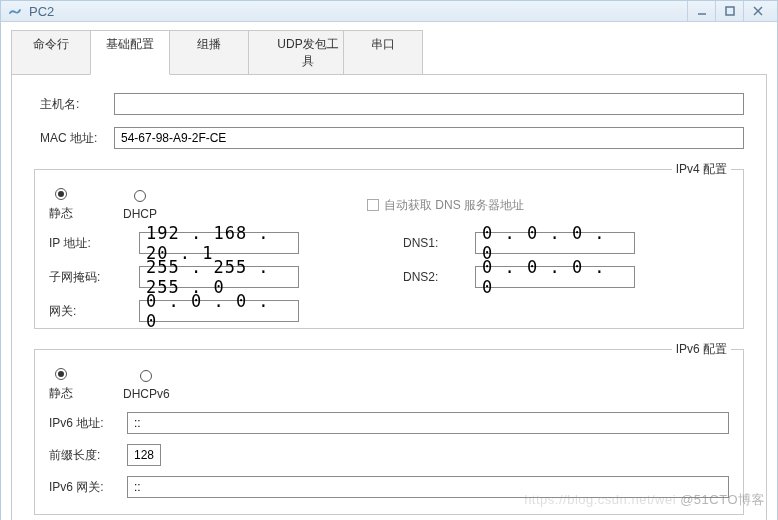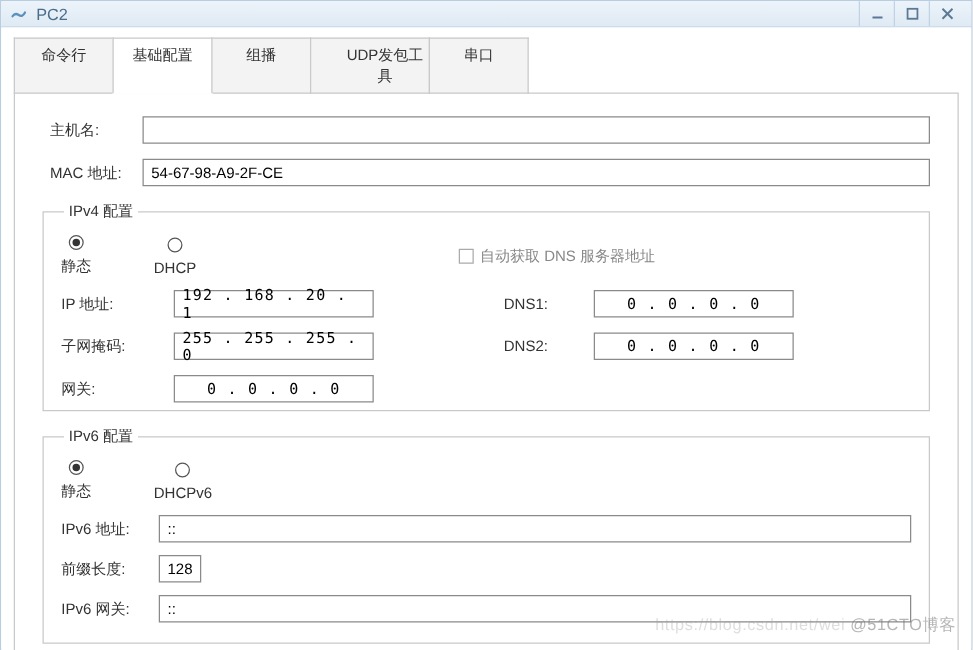--- a/index.html
+++ b/index.html
@@ -104,20 +104,21 @@
     border: 1px solid #c9c9c9;
     margin: 8px 0 12px 0;
     padding: 10px 14px 6px 14px;
     position: relative;
   }
   fieldset.group > legend {
     font-size: 12px;
     color: #333;
     padding: 0 4px;
     margin-left: 2px;
+    text-align: right;
   }
 
   .optrow {
     display: flex; align-items: center;
     gap: 50px;
     margin-bottom: 10px;
   }
   .radio {
     display: inline-flex; align-items: center; gap: 5px;
     cursor: pointer; color: #333; flex-direction: column;
@@ -151,21 +152,21 @@
   }
   .ipgrid .lbl2 { color: #333; }
   .ipgrid .spacer {}
   .ipbox {
     height: 22px;
     border: 1px solid #8a8a8a;
     background: #fff;
     display: flex; align-items: center; justify-content: center;
     font-family: Consolas, monospace;
     letter-spacing: 1px;
-    font-size: 12px;
+    font-size: 17px;
     padding: 0 6px;
   }
   .ipbox.wide { width: 160px; }
 
   .v6row {
     display: flex; align-items: center;
     margin-bottom: 10px;
   }
   .v6row .lbl { width: 78px; color:#333; }
   .v6row .txt { flex: 1; }

